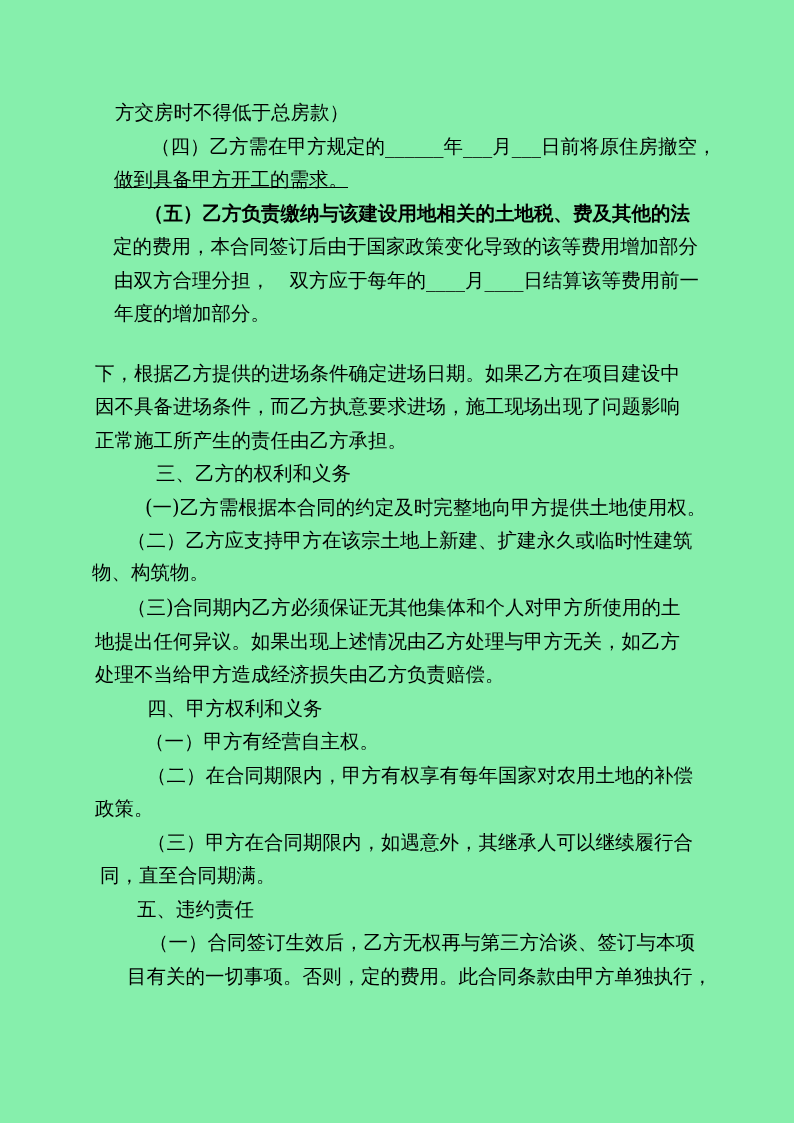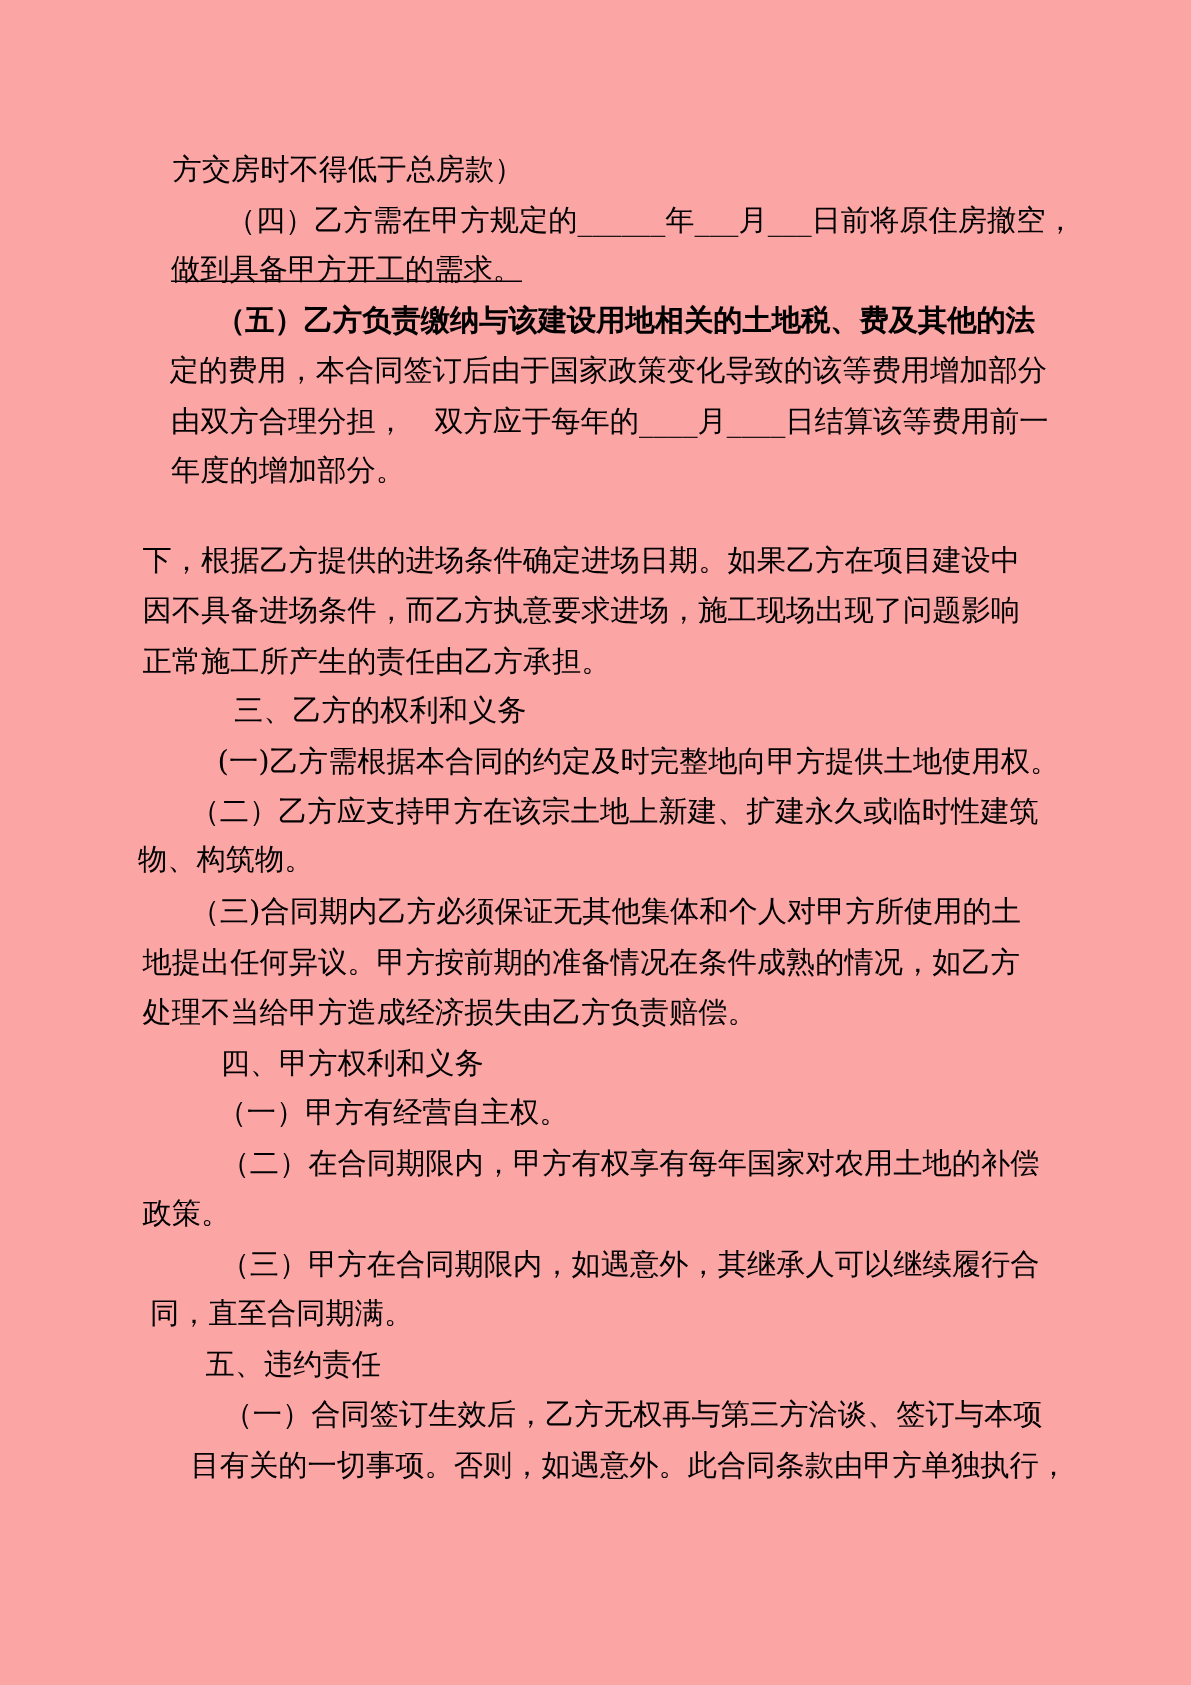--- a/index.html
+++ b/index.html
@@ -4,21 +4,21 @@
 <style>
   html, body {
     margin: 0;
     padding: 0;
     background: #ffffff;
   }
   .page {
     position: relative;
     width: 794px;
     height: 1123px;
-    background: #fca5a5;
+    background: #86efac;
     overflow: hidden;
     font-family: "DejaVu Serif", "Liberation Serif", serif;
     color: #000000;
   }
   .doc-body {
     position: absolute;
     left: 90px;
     top: 96px;
     width: 650px;
   }
@@ -37,32 +37,32 @@
 <div class="page">
   <div class="doc-body">
       <div class="line" style="padding-left: 25px;">方交房时不得低于总房款）</div>
       <div class="line" style="padding-left: 61px;">（四）乙方需在甲方规定的______年___月___日前将原住房撤空，</div>
       <div class="line" style="padding-left: 24px; text-decoration: underline;">做到具备甲方开工的需求。</div>
       <div class="line" style="padding-left: 54px; font-weight: bold;">（五）乙方负责缴纳与该建设用地相关的土地税、费及其他的法</div>
       <div class="line" style="padding-left: 23px;">定的费用，本合同签订后由于国家政策变化导致的该等费用增加部分</div>
       <div class="line" style="padding-left: 24px;">由双方合理分担，　双方应于每年的____月____日结算该等费用前一</div>
       <div class="line" style="padding-left: 24px;">年度的增加部分。</div>
       <div class="line" style="padding-left: 5px; margin-top: 26px;">下，根据乙方提供的进场条件确定进场日期。如果乙方在项目建设中</div>
-      <div class="line" style="padding-left: 5px;">因不具备进场条件，而乙方执意要求进场，施工现场出现了问题影响</div>
+      <div class="line" style="padding-left: 5px; font-family: Liberation Serif, serif;">因不具备进场条件，而乙方执意要求进场，施工现场出现了问题影响</div>
       <div class="line" style="padding-left: 5px;">正常施工所产生的责任由乙方承担。</div>
       <div class="line" style="padding-left: 66px;">三、乙方的权利和义务</div>
       <div class="line" style="padding-left: 55px;">(一)乙方需根据本合同的约定及时完整地向甲方提供土地使用权。</div>
       <div class="line" style="padding-left: 37px;">（二）乙方应支持甲方在该宗土地上新建、扩建永久或临时性建筑</div>
       <div class="line" style="padding-left: 2px; font-family: Liberation Mono, monospace;">物、构筑物。</div>
       <div class="line" style="padding-left: 37px;">（三)合同期内乙方必须保证无其他集体和个人对甲方所使用的土</div>
-      <div class="line" style="padding-left: 5px;">地提出任何异议。甲方按前期的准备情况在条件成熟的情况，如乙方</div>
+      <div class="line" style="padding-left: 5px;">地提出任何异议。如果出现上述情况由乙方处理与甲方无关，如乙方</div>
       <div class="line" style="padding-left: 5px;">处理不当给甲方造成经济损失由乙方负责赔偿。</div>
       <div class="line" style="padding-left: 57px;">四、甲方权利和义务</div>
       <div class="line" style="padding-left: 55px;">（一）甲方有经营自主权。</div>
       <div class="line" style="padding-left: 57px;">（二）在合同期限内，甲方有权享有每年国家对农用土地的补偿</div>
       <div class="line" style="padding-left: 5px;">政策。</div>
       <div class="line" style="padding-left: 57px;">（三）甲方在合同期限内，如遇意外，其继承人可以继续履行合</div>
       <div class="line" style="padding-left: 10px;">同，直至合同期满。</div>
       <div class="line" style="padding-left: 47px;">五、违约责任</div>
       <div class="line" style="padding-left: 59px;">（一）合同签订生效后，乙方无权再与第三方洽谈、签订与本项</div>
-      <div class="line" style="padding-left: 37px;">目有关的一切事项。否则，如遇意外。此合同条款由甲方单独执行，</div>
+      <div class="line" style="padding-left: 37px;">目有关的一切事项。否则，定的费用。此合同条款由甲方单独执行，</div>
     </div>
 </div>
 
 </body></html>

